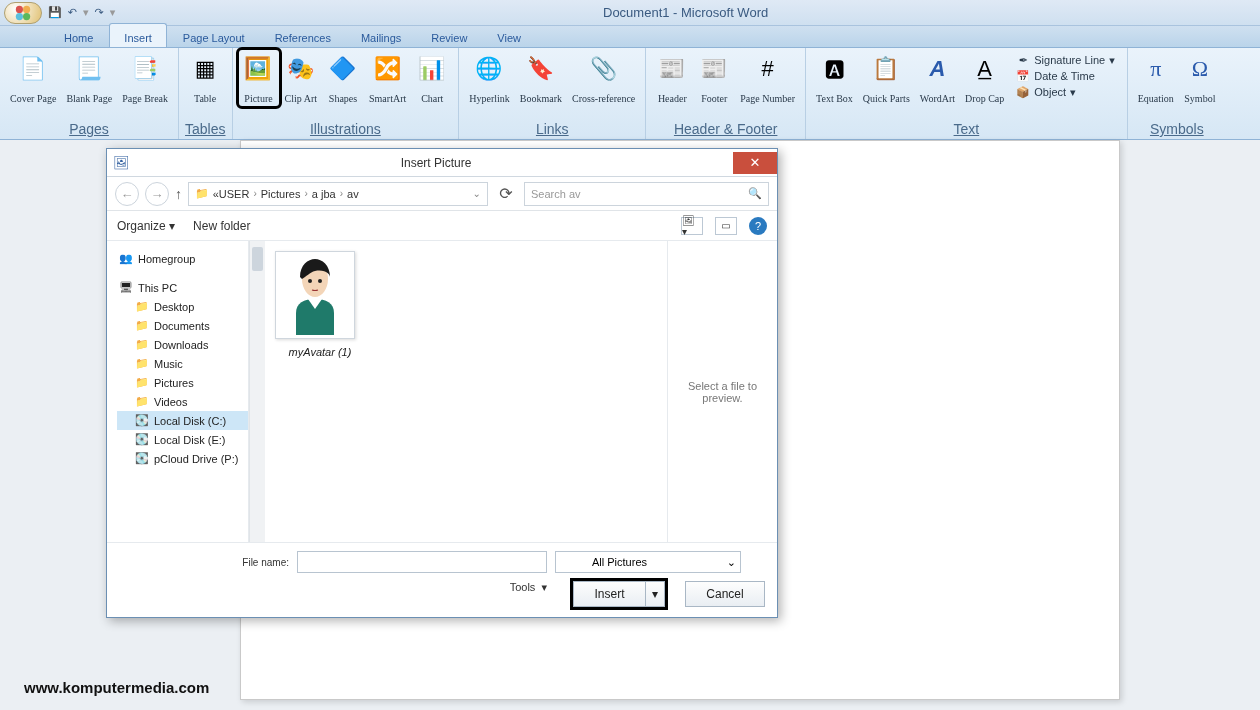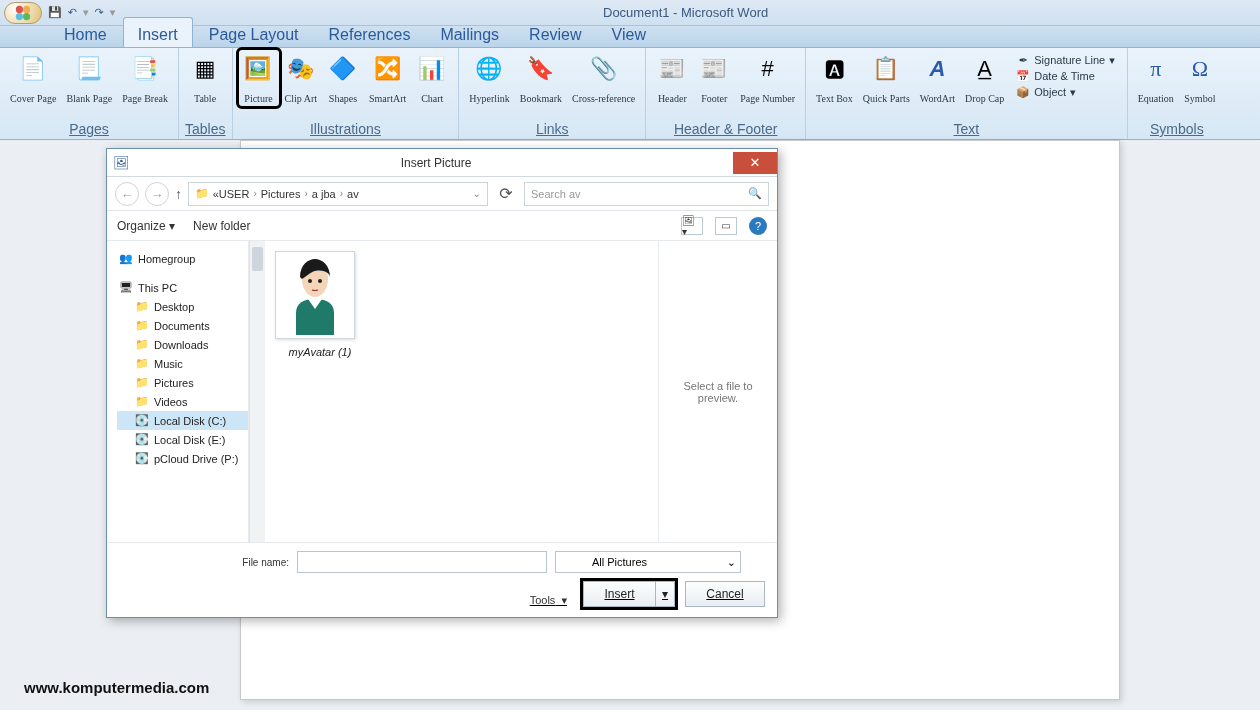--- a/index.html
+++ b/index.html
@@ -9,21 +9,21 @@
 .titlebar { height: 26px; background: linear-gradient(#dfe9f5,#cfe0f0); display: flex; align-items: center; padding: 0 4px; border-bottom: 1px solid #a9c3de; }
 .office-btn { width: 38px; height: 22px; border-radius: 16px; background: radial-gradient(circle at 30% 30%, #fff, #e0c070); border: 1px solid #b0a070; margin-right: 6px; display:flex; align-items:center; justify-content:center;}
 .office-btn svg { width:18px; height:18px; }
 .qat { display: flex; align-items: center; gap: 6px; }
 .qat span { font-size: 11px; color: #3a5a80; cursor: pointer; }
 .qat .sep { color:#999; }
 .title-text { flex: 1; text-align: center; font-size: 13px; color: #3a5a80; }
 
 
 .tabs { height: 22px; background: linear-gradient(#cfe0f0,#bad4ea); display: flex; align-items: flex-end; padding-left: 50px; gap: 2px; border-bottom: 1px solid #8fb3d6; }
-.tab { padding: 8px 14px 3px; font-size: 16px; color: #2a5a9c; cursor: pointer; }
+.tab { padding: 8px 14px 3px; font-size: 11px; color: #2a5a9c; cursor: pointer; }
 .tab.active { background: #eaf3fb; border: 1px solid #8fb3d6; border-bottom: none; border-radius: 3px 3px 0 0; }
 
 
 .ribbon { height: 92px; background: linear-gradient(#eaf3fb,#d6e7f5); border-bottom: 1px solid #8fb3d6; display: flex; }
 .group { border-right: 1px solid #b8cfe4; padding: 2px 6px 1px; display: flex; flex-direction: column; }
 .group-items { flex: 1; display: flex; align-items: flex-start; gap: 2px; }
 .group-label { font-size: 14px; color: #4a6a8a; text-align: center; padding: 1px 0; text-decoration: underline; }
 .btn { display: flex; flex-direction: column; align-items: center; justify-content: flex-start; padding: 3px 4px 2px; min-width: 40px; cursor: pointer; border-radius: 3px; }
 .btn .icn { width: 32px; height: 32px; display: flex; align-items: center; justify-content: center; font-size: 22px; }
 .btn .lbl { font-size: 10px; color: #2a3a4a; text-align: center; line-height: 11px; margin-top: 8px; font-family: Liberation Serif, serif; }
@@ -65,29 +65,29 @@
 .tree .node.sel { background: #cde6f7; }
 .tree .ind1 { padding-left: 18px; }
 .tree .ticon { width:14px; display:inline-flex; justify-content:center;}
 .scrolltrack { width:16px; background:#f0f2f4; border-left:1px solid #e0e4e8; position:relative;}
 .scrolltrack .thumb { position:absolute; left:2px; right:2px; top:6px; height:24px; background:#cdd5dd; border-radius:2px; cursor:pointer;}
 .files { flex: 1; padding: 10px; position:relative;}
 .thumb-item { width: 90px; text-align: center; cursor: pointer; }
 .thumb-img { width: 80px; height: 88px; background: #fff; border: 1px solid #cfd6dd; box-shadow: 1px 1px 3px rgba(0,0,0,.15); display:flex; align-items:center; justify-content:center; overflow:hidden;}
 .thumb-img svg { width:70px; height:80px;}
 .thumb-item .fname { font-size: 11px; margin-top: 7px; color: #222; font-style: italic; }
-.preview { width: 119px; border-left: 1px solid #e6eaee; display: flex; align-items: center; justify-content: center; font-size: 11px; color: #777; text-align: center; padding: 0 8px; }
+.preview { width: 110px; border-left: 1px solid #e6eaee; display: flex; align-items: center; justify-content: center; font-size: 11px; color: #777; text-align: center; padding: 0 8px; }
 
 .dlg-bottom { border-top: 1px solid #e6eaee; padding: 8px 12px 10px; }
 .row { display: flex; align-items: center; gap: 8px; margin-bottom: 8px; }
 .row .lab { font-size: 10px; color: #333; width: 170px; text-align: right; }
 .row input[type=text] { flex: 0 0 250px; height: 22px; border: 1px solid #b8c4d0; font-size: 11px; padding: 0 4px; }
 .row select, .selbox { height: 22px; border: 1px solid #b8c4d0; font-size: 11px; padding: 0 4px; background:#fff; display:flex; align-items:center; justify-content:space-between;}
 .row .filter { flex: 0 0 186px; padding-left: 36px; }
-.row2 { display:flex; align-items:flex-end; justify-content:flex-end; gap:10px;text-decoration:underline; }
+.row2 { display:flex; align-items:flex-start; justify-content:flex-end; gap:20px; }
 .toolslbl { font-size:11px; color:#333; margin-right: 6px;}
 .dbtn { height: 26px; min-width: 80px; border: 1px solid #a9b7c5; background: linear-gradient(#fdfdfd,#e9eef3); font-size: 12px; color: #222; cursor: pointer; display:flex; align-items:center; justify-content:center; }
 .dbtn.split { min-width:92px; padding:0; }
 .dbtn.split .main { flex:1; display:flex; align-items:center; justify-content:center; border-right:1px solid #a9b7c5; height:100%;}
 .dbtn.split .dd { width:18px; display:flex; align-items:center; justify-content:center; height:100%;}
 .dbtn.hi { outline: 3px solid #000; }
 
 .watermark { position:absolute; left:24px; bottom:14px; font-size:15px; font-weight:bold; color:#111;}
 </style>
 </head>

